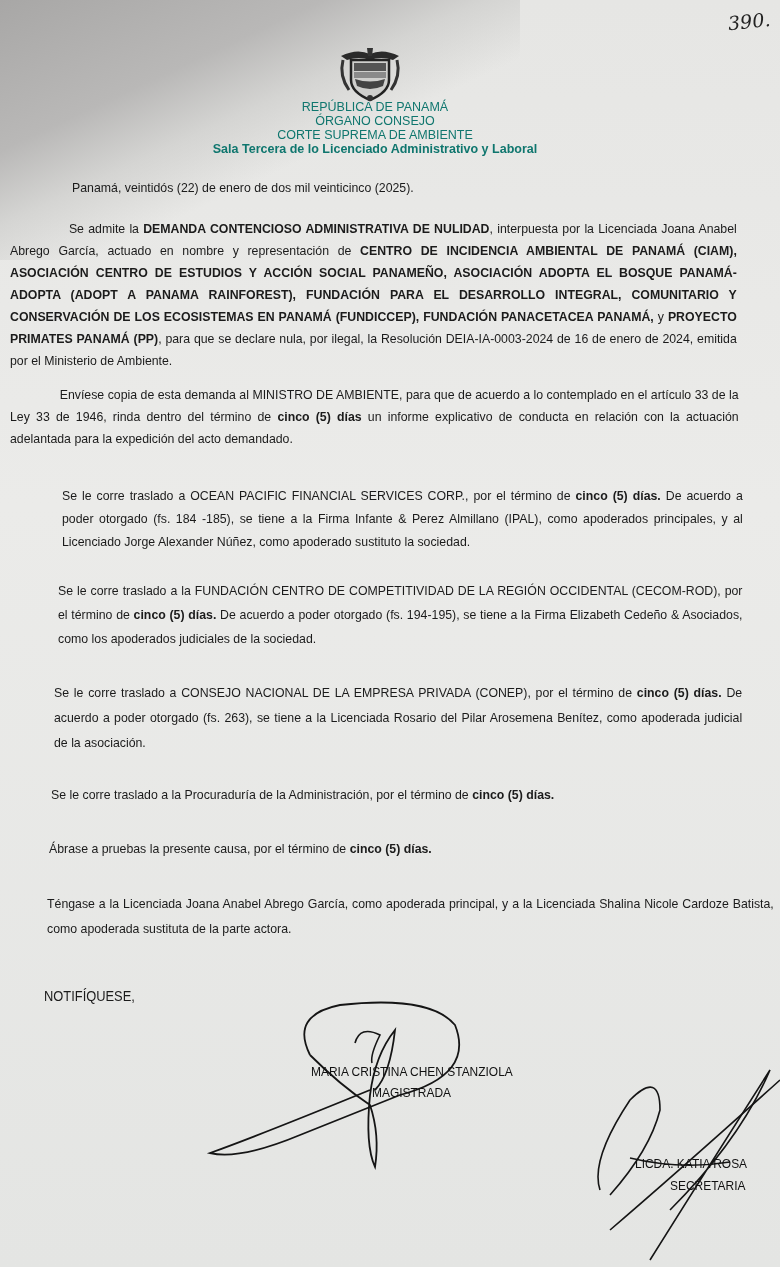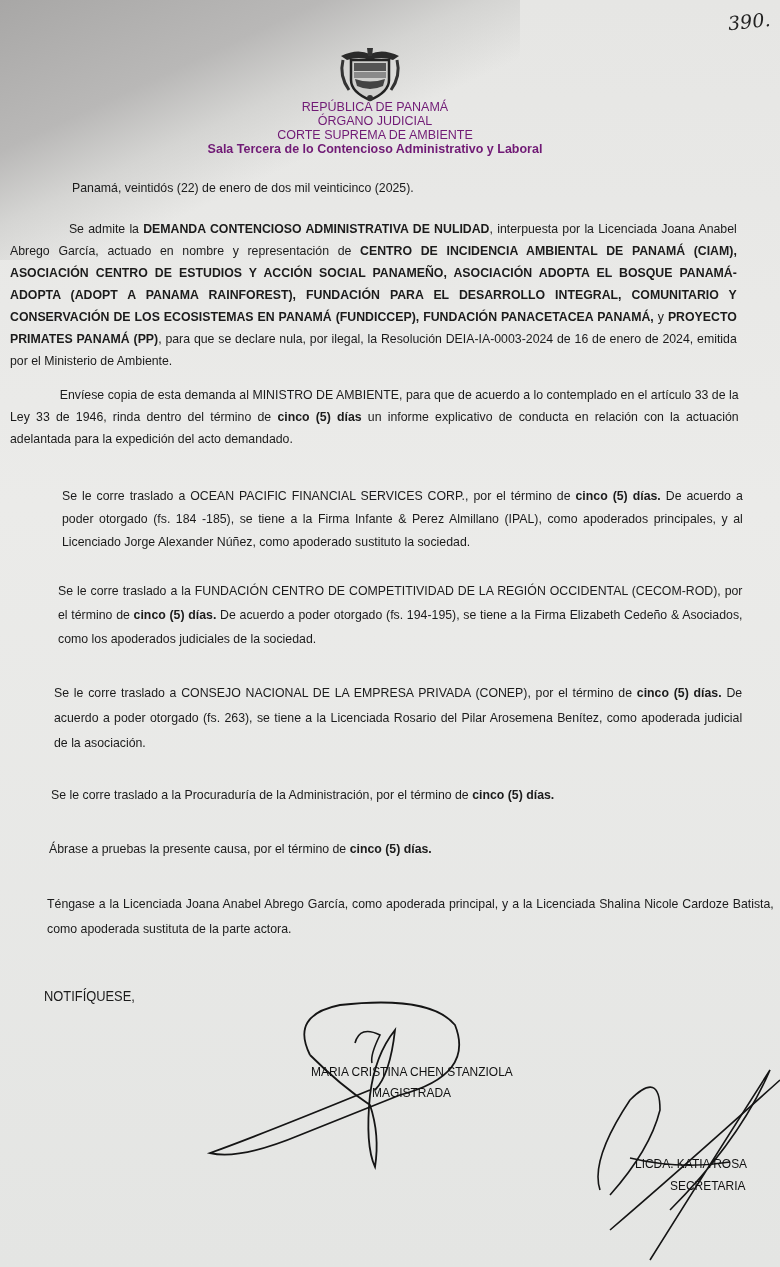--- a/index.html
+++ b/index.html
@@ -17,21 +17,21 @@
   .page-number {
     position: absolute; left: 728px; top: 10px;
     font-family: "DejaVu Serif", serif; font-style: italic; font-size: 19px; color: #222;
     transform: rotate(-6deg);
   }
   .crest {
     position: absolute; left: 337px; top: 46px; width: 66px; height: 56px;
   }
   .header {
     position: absolute; left: 200px; top: 100px; width: 350px;
-    text-align: center; font-size: 12.5px; line-height: 14px; color: #701a75;
+    text-align: center; font-size: 12.5px; line-height: 14px; color: #0f766e;
   }
   .header .sala { font-weight: bold; font-size: 12.5px; white-space: nowrap; margin-left: -30px; margin-right: -30px;}
   .header .line { font-weight: normal; }
   .p {
     position: absolute; font-size: 13.4px; line-height: 22px; color: #1b1b1b;
     font-family: "Liberation Sans", sans-serif;
     transform: scaleX(0.92); transform-origin: left top;
   }
   .p b { font-weight: bold; }
   .justify { text-align: justify; text-align-last: left; }
@@ -55,23 +55,23 @@
   <rect x="17" y="17" width="32" height="8" fill="#555"></rect>
   <rect x="17" y="26" width="32" height="6" fill="#8a8a8a"></rect>
   <path d="M18 33 Q33 38 48 33 L46 40 Q33 46 20 40 Z" fill="#444"></path>
   <path d="M6 14 Q2 30 12 44" stroke="#333" stroke-width="3" fill="none"></path>
   <path d="M60 14 Q64 30 54 44" stroke="#333" stroke-width="3" fill="none"></path>
   <circle cx="33" cy="52" r="3" fill="#333"></circle>
 </svg>
 
 <div class="header">
   <div class="line">REPÚBLICA DE PANAMÁ</div>
-  <div class="line">ÓRGANO JUDICIAL</div>
+  <div class="line">ÓRGANO CONSEJO</div>
   <div class="line">CORTE SUPREMA DE AMBIENTE</div>
-  <div class="sala">Sala Tercera de lo Contencioso Administrativo y Laboral</div>
+  <div class="sala">Sala Tercera de lo Licenciado Administrativo y Laboral</div>
 </div>
 
 <div class="p" style="left:72px; top:177px; width:420px;">Panamá, veintidós (22) de enero de dos mil veinticinco (2025).</div>
 
 <div class="p justify" style="left:10px; top:218px; width:790px; text-indent:64px;"><span>Se admite la </span><b>DEMANDA CONTENCIOSO ADMINISTRATIVA DE NULIDAD</b><span>, interpuesta por la Licenciada Joana Anabel Abrego García, actuado en nombre y representación de </span><b>CENTRO DE INCIDENCIA AMBIENTAL DE PANAMÁ (CIAM), ASOCIACIÓN CENTRO DE ESTUDIOS Y ACCIÓN SOCIAL PANAMEÑO, ASOCIACIÓN ADOPTA EL BOSQUE PANAMÁ-ADOPTA (ADOPT A PANAMA RAINFOREST), FUNDACIÓN PARA EL DESARROLLO INTEGRAL, COMUNITARIO Y CONSERVACIÓN DE LOS ECOSISTEMAS EN PANAMÁ (FUNDICCEP), FUNDACIÓN PANACETACEA PANAMÁ,</b><span> y </span><b>PROYECTO PRIMATES PANAMÁ (PP)</b><span>, para que se declare nula, por ilegal, la Resolución DEIA-IA-0003-2024 de 16 de enero de 2024, emitida por el Ministerio de Ambiente.</span></div>
 
 <div class="p justify" style="left:10px; top:384px; width:792px; text-indent:54px;"><span>Envíese copia de esta demanda al MINISTRO DE AMBIENTE, para que de acuerdo a lo contemplado en el artículo 33 de la Ley 33 de 1946, rinda dentro del término de </span><b>cinco (5) días</b><span> un informe explicativo de conducta en relación con la actuación adelantada para la expedición del acto demandado.</span></div>
 
 <div class="p justify" style="left:62px; top:484px; width:740px; line-height:23px;"><span>Se le corre traslado a OCEAN PACIFIC FINANCIAL SERVICES CORP., por el término de </span><b>cinco (5) días.</b><span>  De acuerdo a poder otorgado (fs. 184 -185), se tiene a la Firma Infante &amp; Perez Almillano (IPAL),  como apoderados principales, y al Licenciado Jorge Alexander Núñez, como apoderado sustituto la sociedad.</span></div>
 

